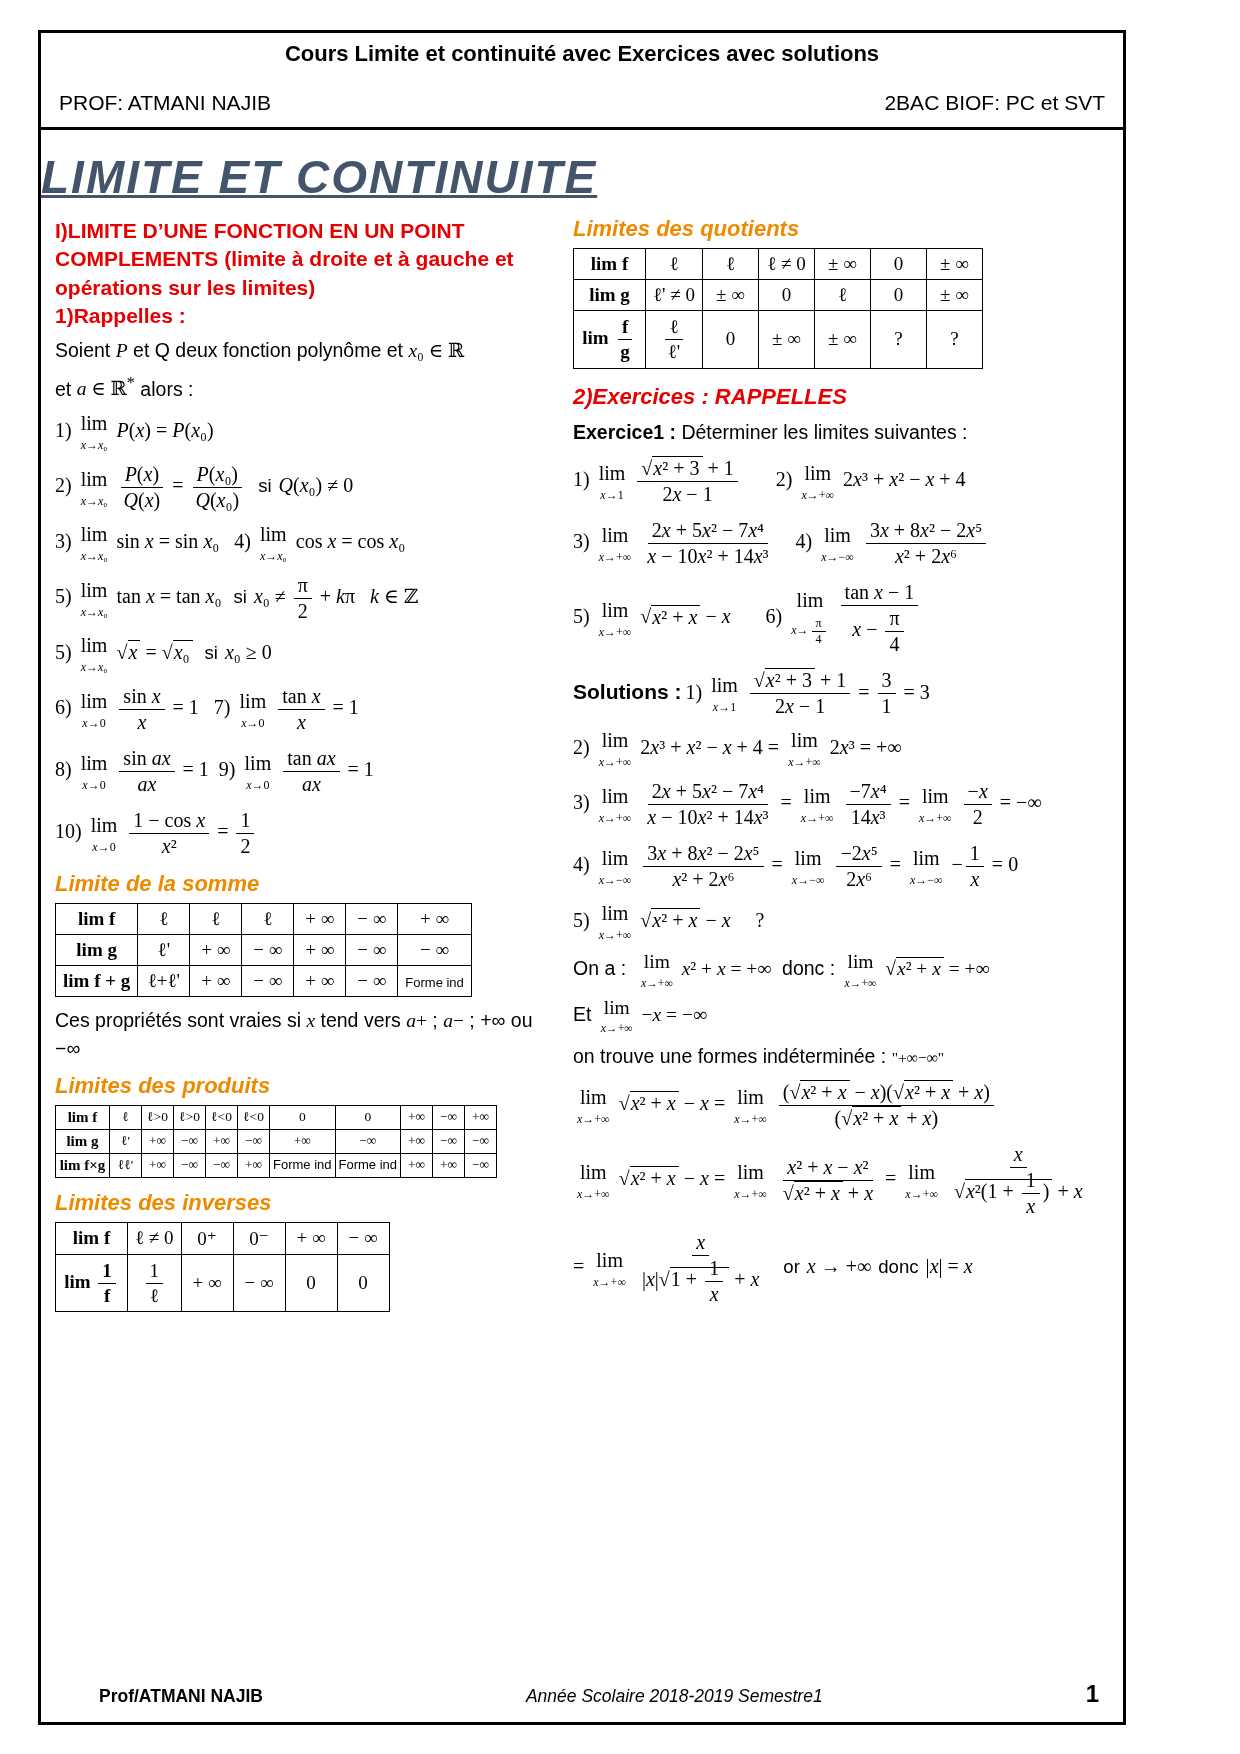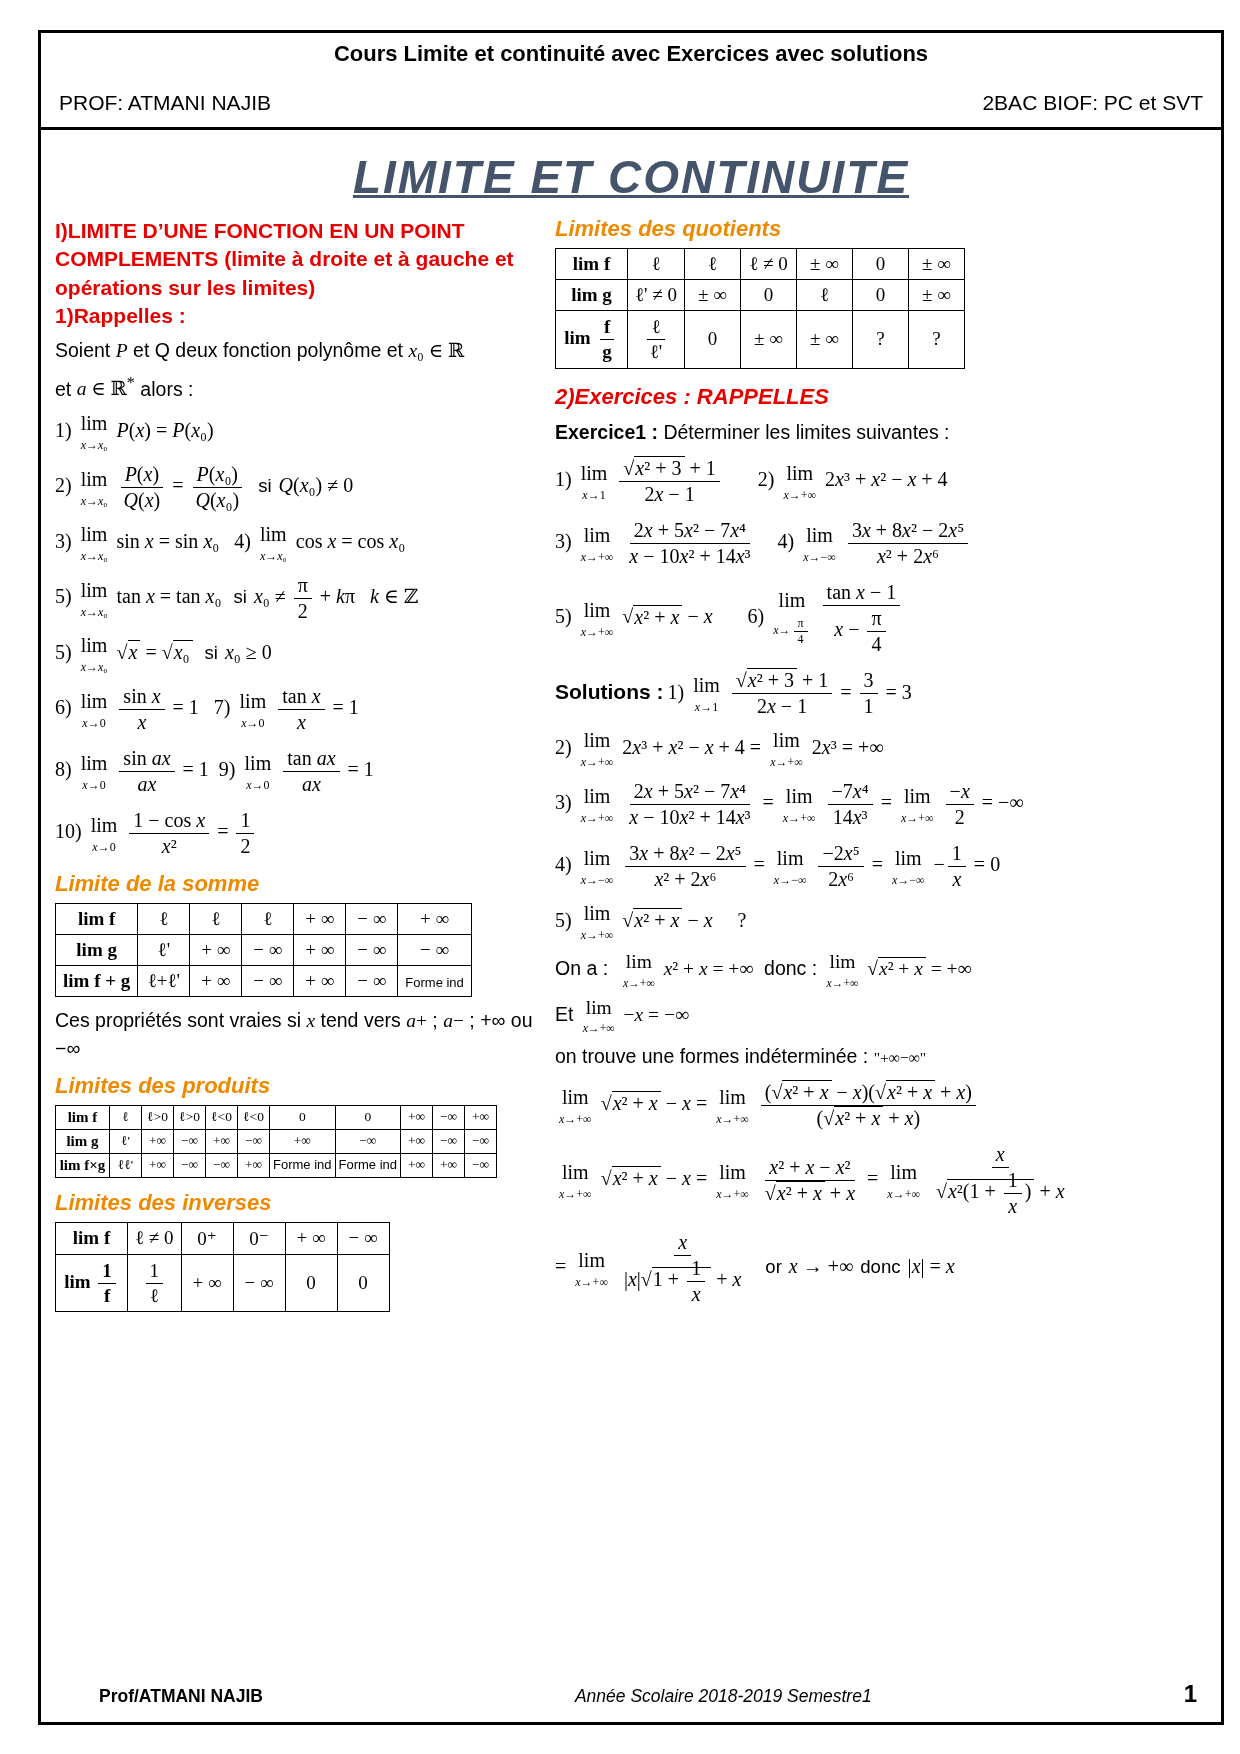--- a/index.html
+++ b/index.html
@@ -1,28 +1,28 @@
 <!DOCTYPE html>
 <html style="--red: #e60000; --orange: #ee8a00; --title_blue: #44546a;"><head>
 <meta charset="utf-8">
 <style>
   :root { --red:#e60000; --orange:#ee8a00; --title_blue:#44546a; }
   * { box-sizing:border-box; }
   html,body { margin:0; padding:0; background:#fff; }
   body { width:1240px; height:1754px; overflow:hidden; color:#000;
          font-family:"Liberation Sans","DejaVu Sans",sans-serif; }
-  .page { margin:30px 0 0 38px; width:1186px; min-height:1695px;
+  .page { margin:30px 0 0 38px; width:1088px; min-height:1695px;
           border:3px solid #000; display:flex; flex-direction:column; }
   .hdr { border-bottom:3px solid #000; padding:8px 18px 12px; }
   .hdr-title { text-align:center; font-weight:bold; font-size:22px; }
   .hdr-row { display:flex; justify-content:space-between; font-size:21px; margin-top:24px; }
-  .main-title { text-align:center; font-size:46px; font-weight:bold; font-style:italic;
+  .main-title { font-size:46px; font-weight:bold; font-style:italic;
                 color:var(--title_blue); text-decoration:underline; text-decoration-thickness:3px;
                 margin:20px 0 12px; letter-spacing:2px; font-family:"Liberation Sans","DejaVu Sans",sans-serif; }
-  .content { display:grid; grid-template-columns:500px 1fr; padding:0 4px 0 14px; flex:1; }
+  .content { display:grid; grid-template-columns:500px 1fr; column-gap:18px; padding:0 4px 0 14px; flex:1; }
   .red { color:var(--red); font-weight:bold; font-size:21px; line-height:1.3; margin:1px 0; }
   .red.it { font-style:italic; font-size:22px; margin:14px 0 8px; }
   .orange { color:var(--orange); font-weight:bold; font-style:italic; font-size:22px; margin:12px 0 6px; }
   .txt { font-size:19.5px; margin:8px 0; line-height:1.35; }
   .ml { font-family:"Liberation Serif","DejaVu Serif",serif; font-size:20px; margin:11px 0; line-height:1.3; }
   .m  { font-family:"Liberation Serif","DejaVu Serif",serif; }
   .small { font-size:0.8em; }
   .sf { font-family:"Liberation Sans","DejaVu Sans",sans-serif; font-style:normal; font-size:0.93em; padding:0 2px; }
   .lm { display:inline-flex; flex-direction:column; align-items:center; line-height:1;
         vertical-align:middle; margin:0 4px; font-style:normal; }

